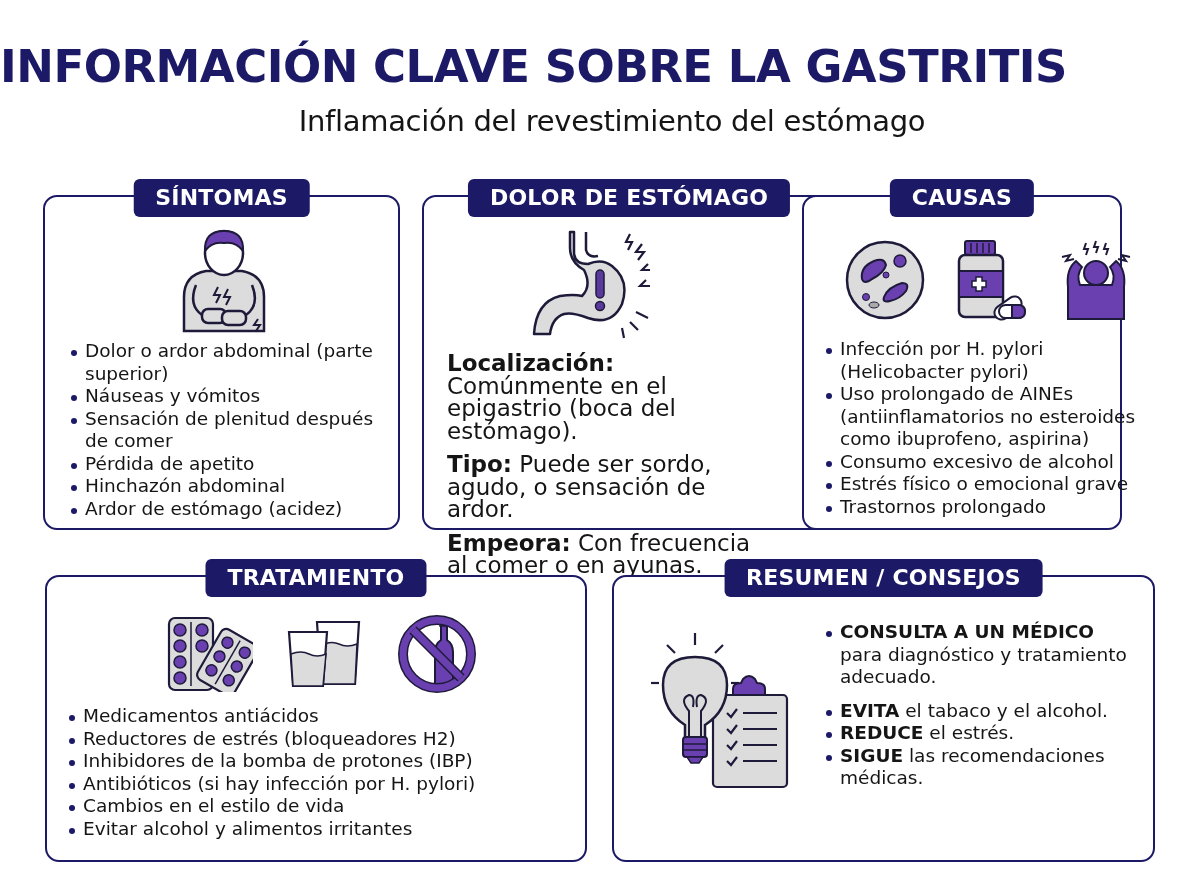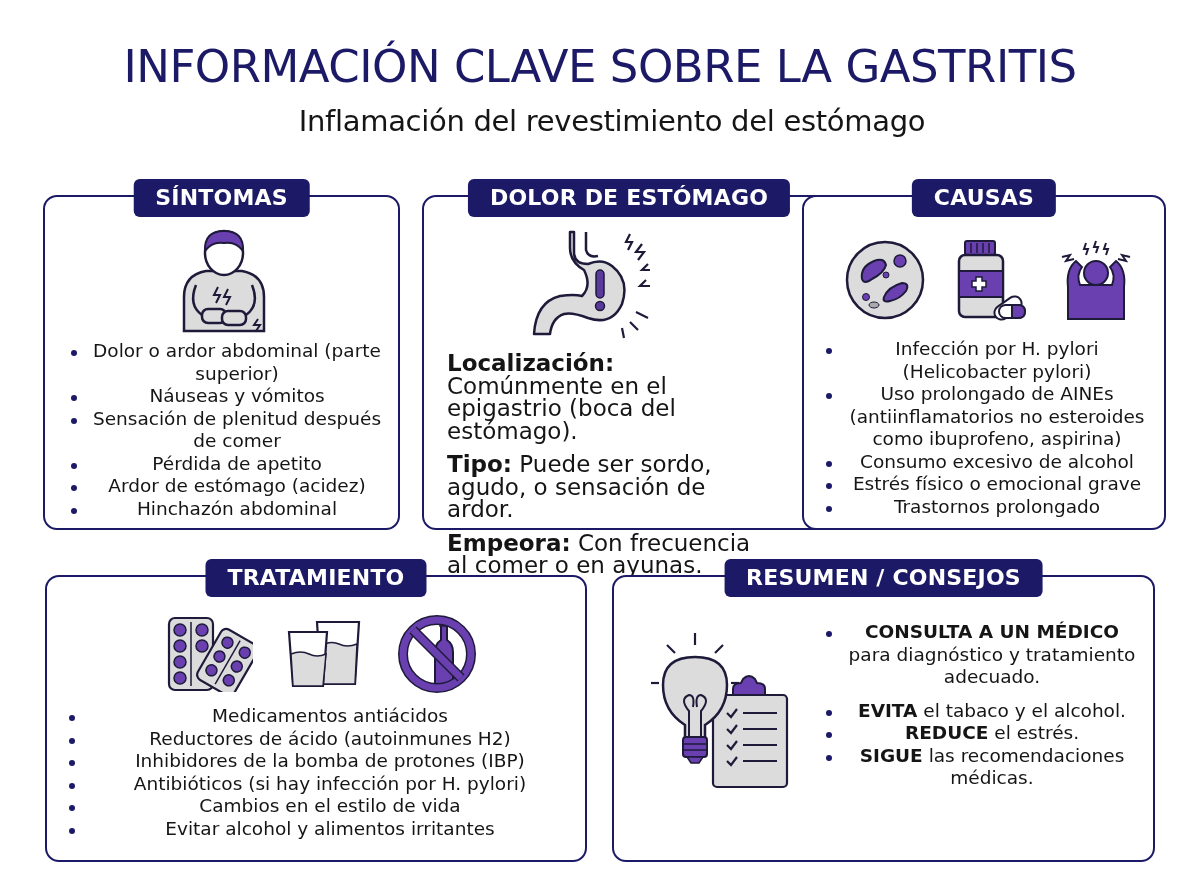--- a/index.html
+++ b/index.html
@@ -1,56 +1,56 @@
 <!DOCTYPE html>
 <html><head>
   <meta charset="utf-8">
   <style>
     * { box-sizing: border-box; margin: 0; padding: 0; }
     html, body { width: 1200px; height: 896px; background: #ffffff; overflow: hidden; }
     body { font-family: "DejaVu Sans", "Liberation Sans", sans-serif; color: #111; position: relative; }
 
     .main-title {
-      position: absolute; left: 0; top: 40px; width: 1200px; text-align: center;
-      font-family: "DejaVu Sans", sans-serif; font-weight: normal; font-size: 45px;
+      position: absolute; left: 0; top: 40px; width: 1200px; 
+      font-family: "DejaVu Sans", sans-serif; font-weight: bold; font-size: 45px;
       letter-spacing: -0.5px; color: #1c1a66;
     }
     .subtitle {
       position: absolute; left: 12px; top: 104px; width: 1200px; text-align: center;
       font-family: "DejaVu Sans", sans-serif; font-size: 29px; color: #151515;
       letter-spacing: -0.3px;
     }
 
     .card {
       position: absolute; border: 2.5px solid #1c1a66; border-radius: 14px; background: #fff;
     }
     .card-title {
       position: absolute; top: -18px; left: 50%; transform: translateX(-50%);
       background: #1c1a66; color: #fff; font-weight: bold; font-size: 22px;
       padding: 6px 22px 7px; border-radius: 6px; white-space: nowrap;
       letter-spacing: 0.2px;
     }
 
     .icon-row { position: absolute; display: flex; justify-content: center; align-items: center; }
 
-    ul.bullets { list-style: none; position: absolute; text-align: center; }
+    ul.bullets { list-style: none; position: absolute; }
     ul.bullets li { position: relative; padding-left: 16px; font-size: 18.5px; line-height: 22.5px; color: #151515; }
     ul.bullets li::before {
       content: ""; position: absolute; left: 2px; top: 10px; width: 6px; height: 6px;
       border-radius: 50%; background: #1c1a66;
     }
     ul.bullets li b { font-weight: bold; }
 
     .para { position: absolute; font-size: 23px; line-height: 22.5px; color: #151515; }
     .para p { margin-bottom: 11px; }
     .para b { font-weight: bold; }
 
     #card-sintomas { left: 43px; top: 195px; width: 357px; height: 335px; }
     #card-dolor { left: 422px; top: 195px; width: 414px; height: 335px; }
-    #card-causas { left: 802px; top: 195px; width: 364px; height: 335px; }
+    #card-causas { left: 802px; top: 195px; width: 320px; height: 335px; }
     #card-tratamiento { left: 45px; top: 575px; width: 542px; height: 287px; }
     #card-resumen { left: 612px; top: 575px; width: 543px; height: 287px; }
   </style>
 </head>
 <body>
 
 <h1 class="main-title">INFORMACIÓN CLAVE SOBRE LA GASTRITIS</h1>
 <div class="subtitle">Inflamación del revestimiento del estómago</div>
 
 <section class="card" id="card-sintomas">
@@ -66,22 +66,22 @@
       <rect x="48" y="84" width="24" height="14" rx="6" fill="#dcdcdc" stroke="#1e1b3a" stroke-width="2.5"></rect>
       <path d="M44 60 L40 68 L46 68 L42 76 M54 62 L50 70 L56 70 L52 78" fill="none" stroke="#1e1b3a" stroke-width="2"></path>
       <path d="M84 92 L80 98 L86 98 L82 104" fill="none" stroke="#1e1b3a" stroke-width="2"></path>
     </svg>
   </div>
   <ul class="bullets" style="left:24px; top:143px; width:320px;">
     <li>Dolor o ardor abdominal (parte superior)</li>
     <li>Náuseas y vómitos</li>
     <li>Sensación de plenitud después de comer</li>
     <li>Pérdida de apetito</li>
+    <li>Hinchazón abdominal</li>
     <li>Ardor de estómago (acidez)</li>
-    <li>Hinchazón abdominal</li>
   </ul>
 </section>
 
 <section class="card" id="card-dolor">
   <div class="card-title">DOLOR DE ESTÓMAGO</div>
   <div class="icon-row" style="left:0; top:28px; width:356px; height:120px;">
     <svg width="140" height="110" viewBox="0 0 140 110">
       <path d="M42 2 L42 22 Q42 34 56 34 Q70 28 80 36 Q98 50 90 74 Q80 96 56 88 Q40 82 32 84 Q20 88 18 104 L2 104 Q4 72 28 66 Q42 64 50 66 Q60 56 52 40 Q38 32 38 18 L38 2 Z" fill="#dcdcdc" stroke="#1e1b3a" stroke-width="2.5" stroke-linejoin="round"></path>
       <path d="M54 2 L54 20 Q56 28 66 26" fill="none" stroke="#1e1b3a" stroke-width="2.5"></path>
       <rect x="64" y="40" width="8" height="28" rx="4" fill="#5b3a9e" stroke="#1e1b3a" stroke-width="1.5"></rect>
@@ -173,21 +173,21 @@
       <path d="M44 10 L50 10 L50 26 Q56 30 56 38 L56 72 L38 72 L38 38 Q38 30 44 26 Z" fill="#6a3fb0" stroke="#1e1b3a" stroke-width="2"></path>
       <rect x="43" y="6" width="8" height="6" fill="#6a3fb0" stroke="#1e1b3a" stroke-width="1.5"></rect>
       <circle cx="40" cy="40" r="34" fill="none" stroke="#1e1b3a" stroke-width="10"></circle>
       <circle cx="40" cy="40" r="34" fill="none" stroke="#6a3fb0" stroke-width="7"></circle>
       <line x1="16" y1="16" x2="64" y2="64" stroke="#1e1b3a" stroke-width="10"></line>
       <line x1="16" y1="16" x2="64" y2="64" stroke="#6a3fb0" stroke-width="7"></line>
     </svg>
   </div>
   <ul class="bullets" style="left:20px; top:128px; width:510px;">
     <li>Medicamentos antiácidos</li>
-    <li>Reductores de ácido (autoinmunes H2)</li>
+    <li>Reductores de estrés (bloqueadores H2)</li>
     <li>Inhibidores de la bomba de protones (IBP)</li>
     <li>Antibióticos (si hay infección por H. pylori)</li>
     <li>Cambios en el estilo de vida</li>
     <li>Evitar alcohol y alimentos irritantes</li>
   </ul>
 </section>
 
 <section class="card" id="card-resumen">
   <div class="card-title">RESUMEN / CONSEJOS</div>
   <div class="icon-row" style="left:30px; top:52px; width:150px; height:160px;">

